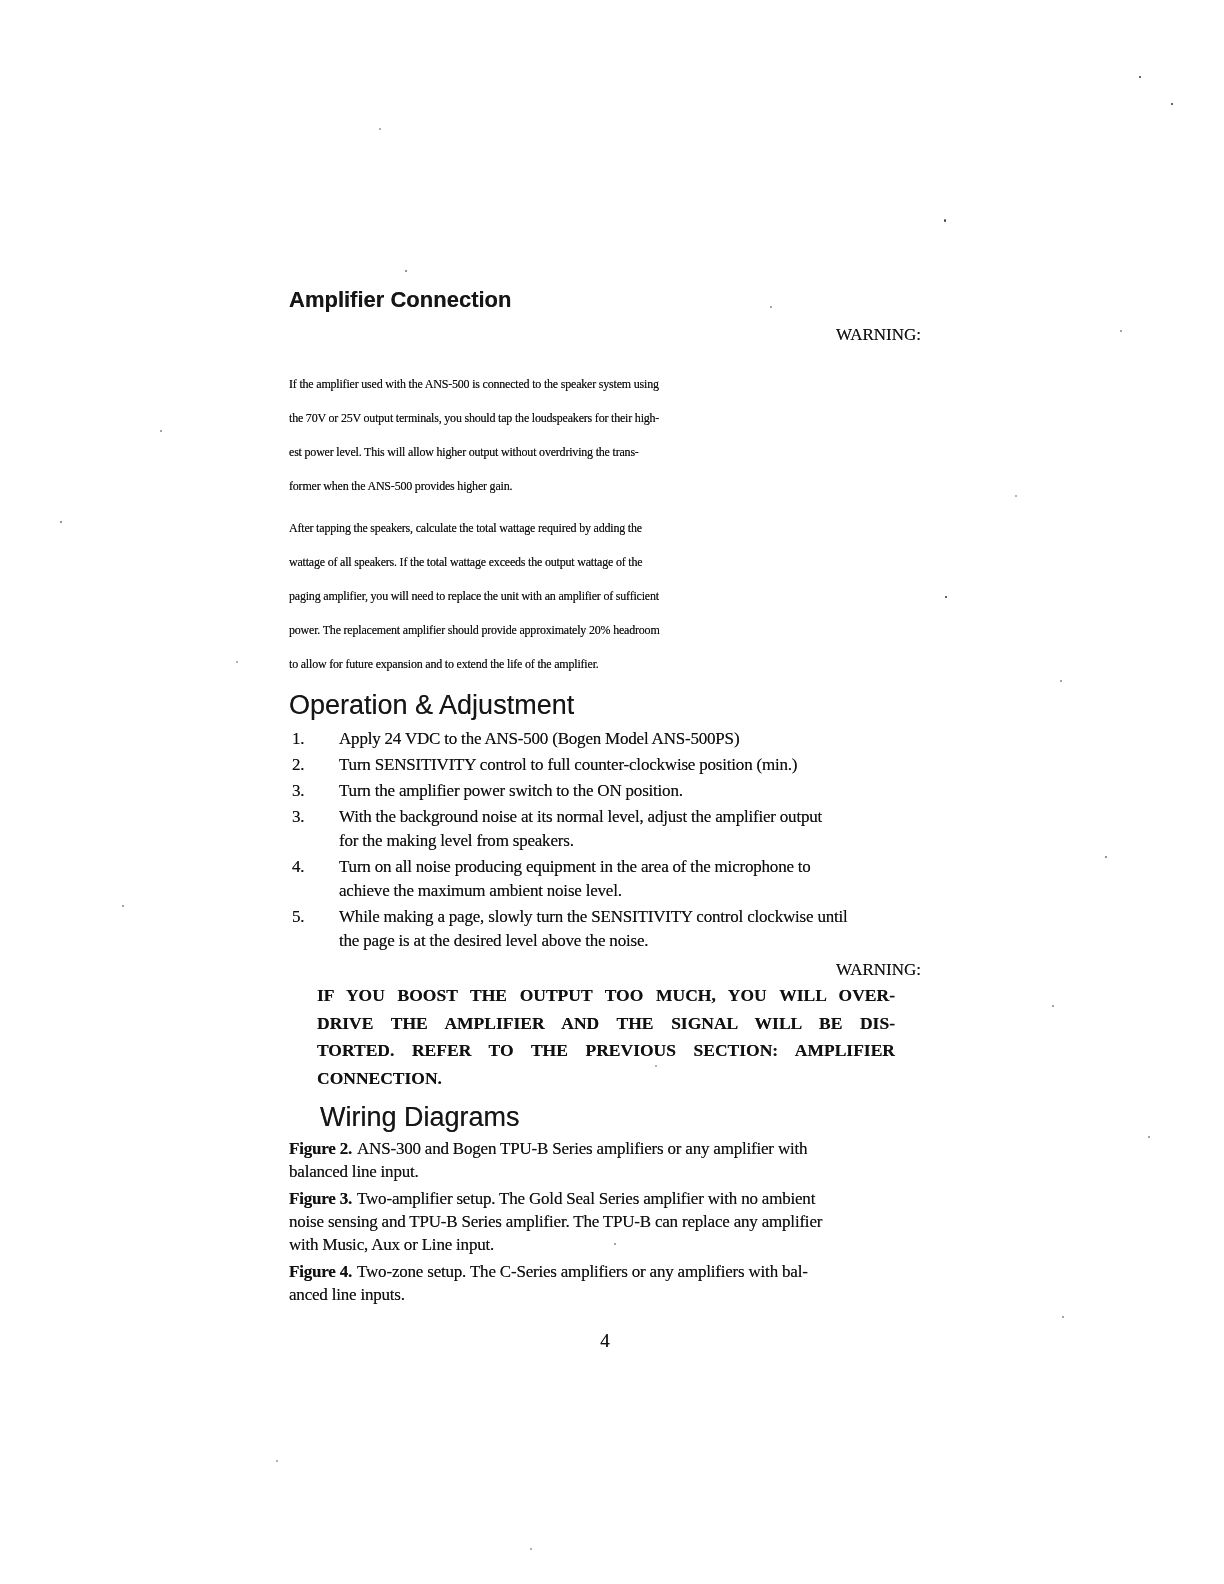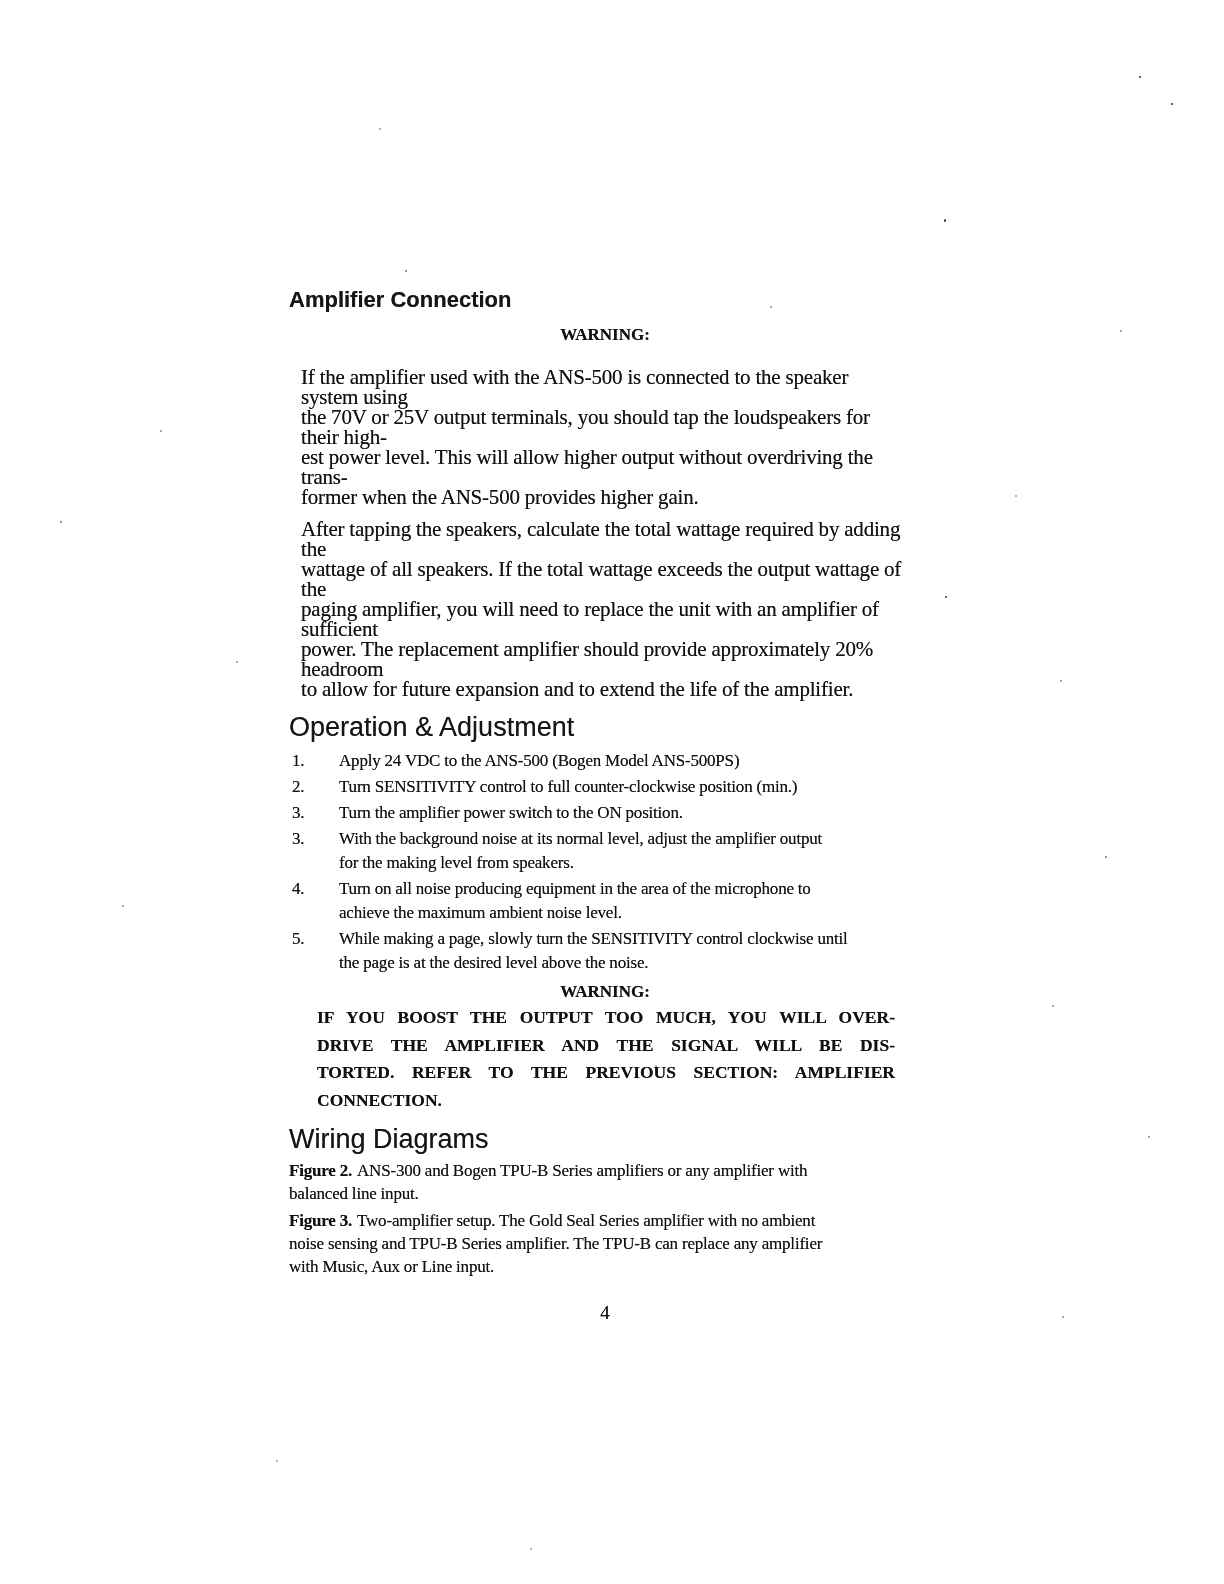--- a/index.html
+++ b/index.html
@@ -32,38 +32,38 @@
     color: #161616;
   }
   h2.sec {
     margin: 8px 0 0 0;
     font-family: "Liberation Sans", sans-serif;
     font-weight: normal;
     font-size: 27px;
     line-height: 32px;
     color: #161616;
   }
-  h2.sec.wiring { margin-top: 9px; }
+  h2.sec.wiring { margin-top: 9px; margin-left: 31px; }
   .warn-title {
     margin-top: 10px;
-    text-align: center;
-    font-weight: bold;
+    text-align: right;
+    font-weight: normal;
     font-size: 17px;
     line-height: 24px;
   }
   .warn-sub {
     text-align: center;
     font-weight: bold;
     font-size: 17px;
     line-height: 24px;
   }
   p.body {
-    margin: 12px;
-    font-size: 21px;
-    line-height: 20px;
+    margin: 0;
+    font-size: 12px;
+    line-height: 34px;
     letter-spacing: -0.2px;
     white-space: pre-line;
   }
   p.body.p1 { margin-top: 20px; }
   p.body.p2 { margin-top: 8px; }
   .steps { margin-top: 6px; }
   .step {
     display: flex;
     margin-bottom: 2px;
     font-size: 17px;
@@ -201,17 +201,21 @@
 
     <p class="fig">
       <b>Figure 2.</b><span class="ftext">ANS-300 and Bogen TPU-B Series amplifiers or any amplifier with
 balanced line input.</span>
     </p>
     <p class="fig">
       <b>Figure 3.</b><span class="ftext">Two-amplifier setup. The Gold Seal Series amplifier with no ambient
 noise sensing and TPU-B Series amplifier. The TPU-B can replace any amplifier
 with Music, Aux or Line input.</span>
     </p>
+    <p class="fig">
+      <b>Figure 4.</b><span class="ftext">Two-zone setup. The C-Series amplifiers or any amplifiers with bal-
+anced line inputs.</span>
+    </p>
 
     <div class="page-num">4</div>
 
   </div>
 </div>
 
 </body></html>

